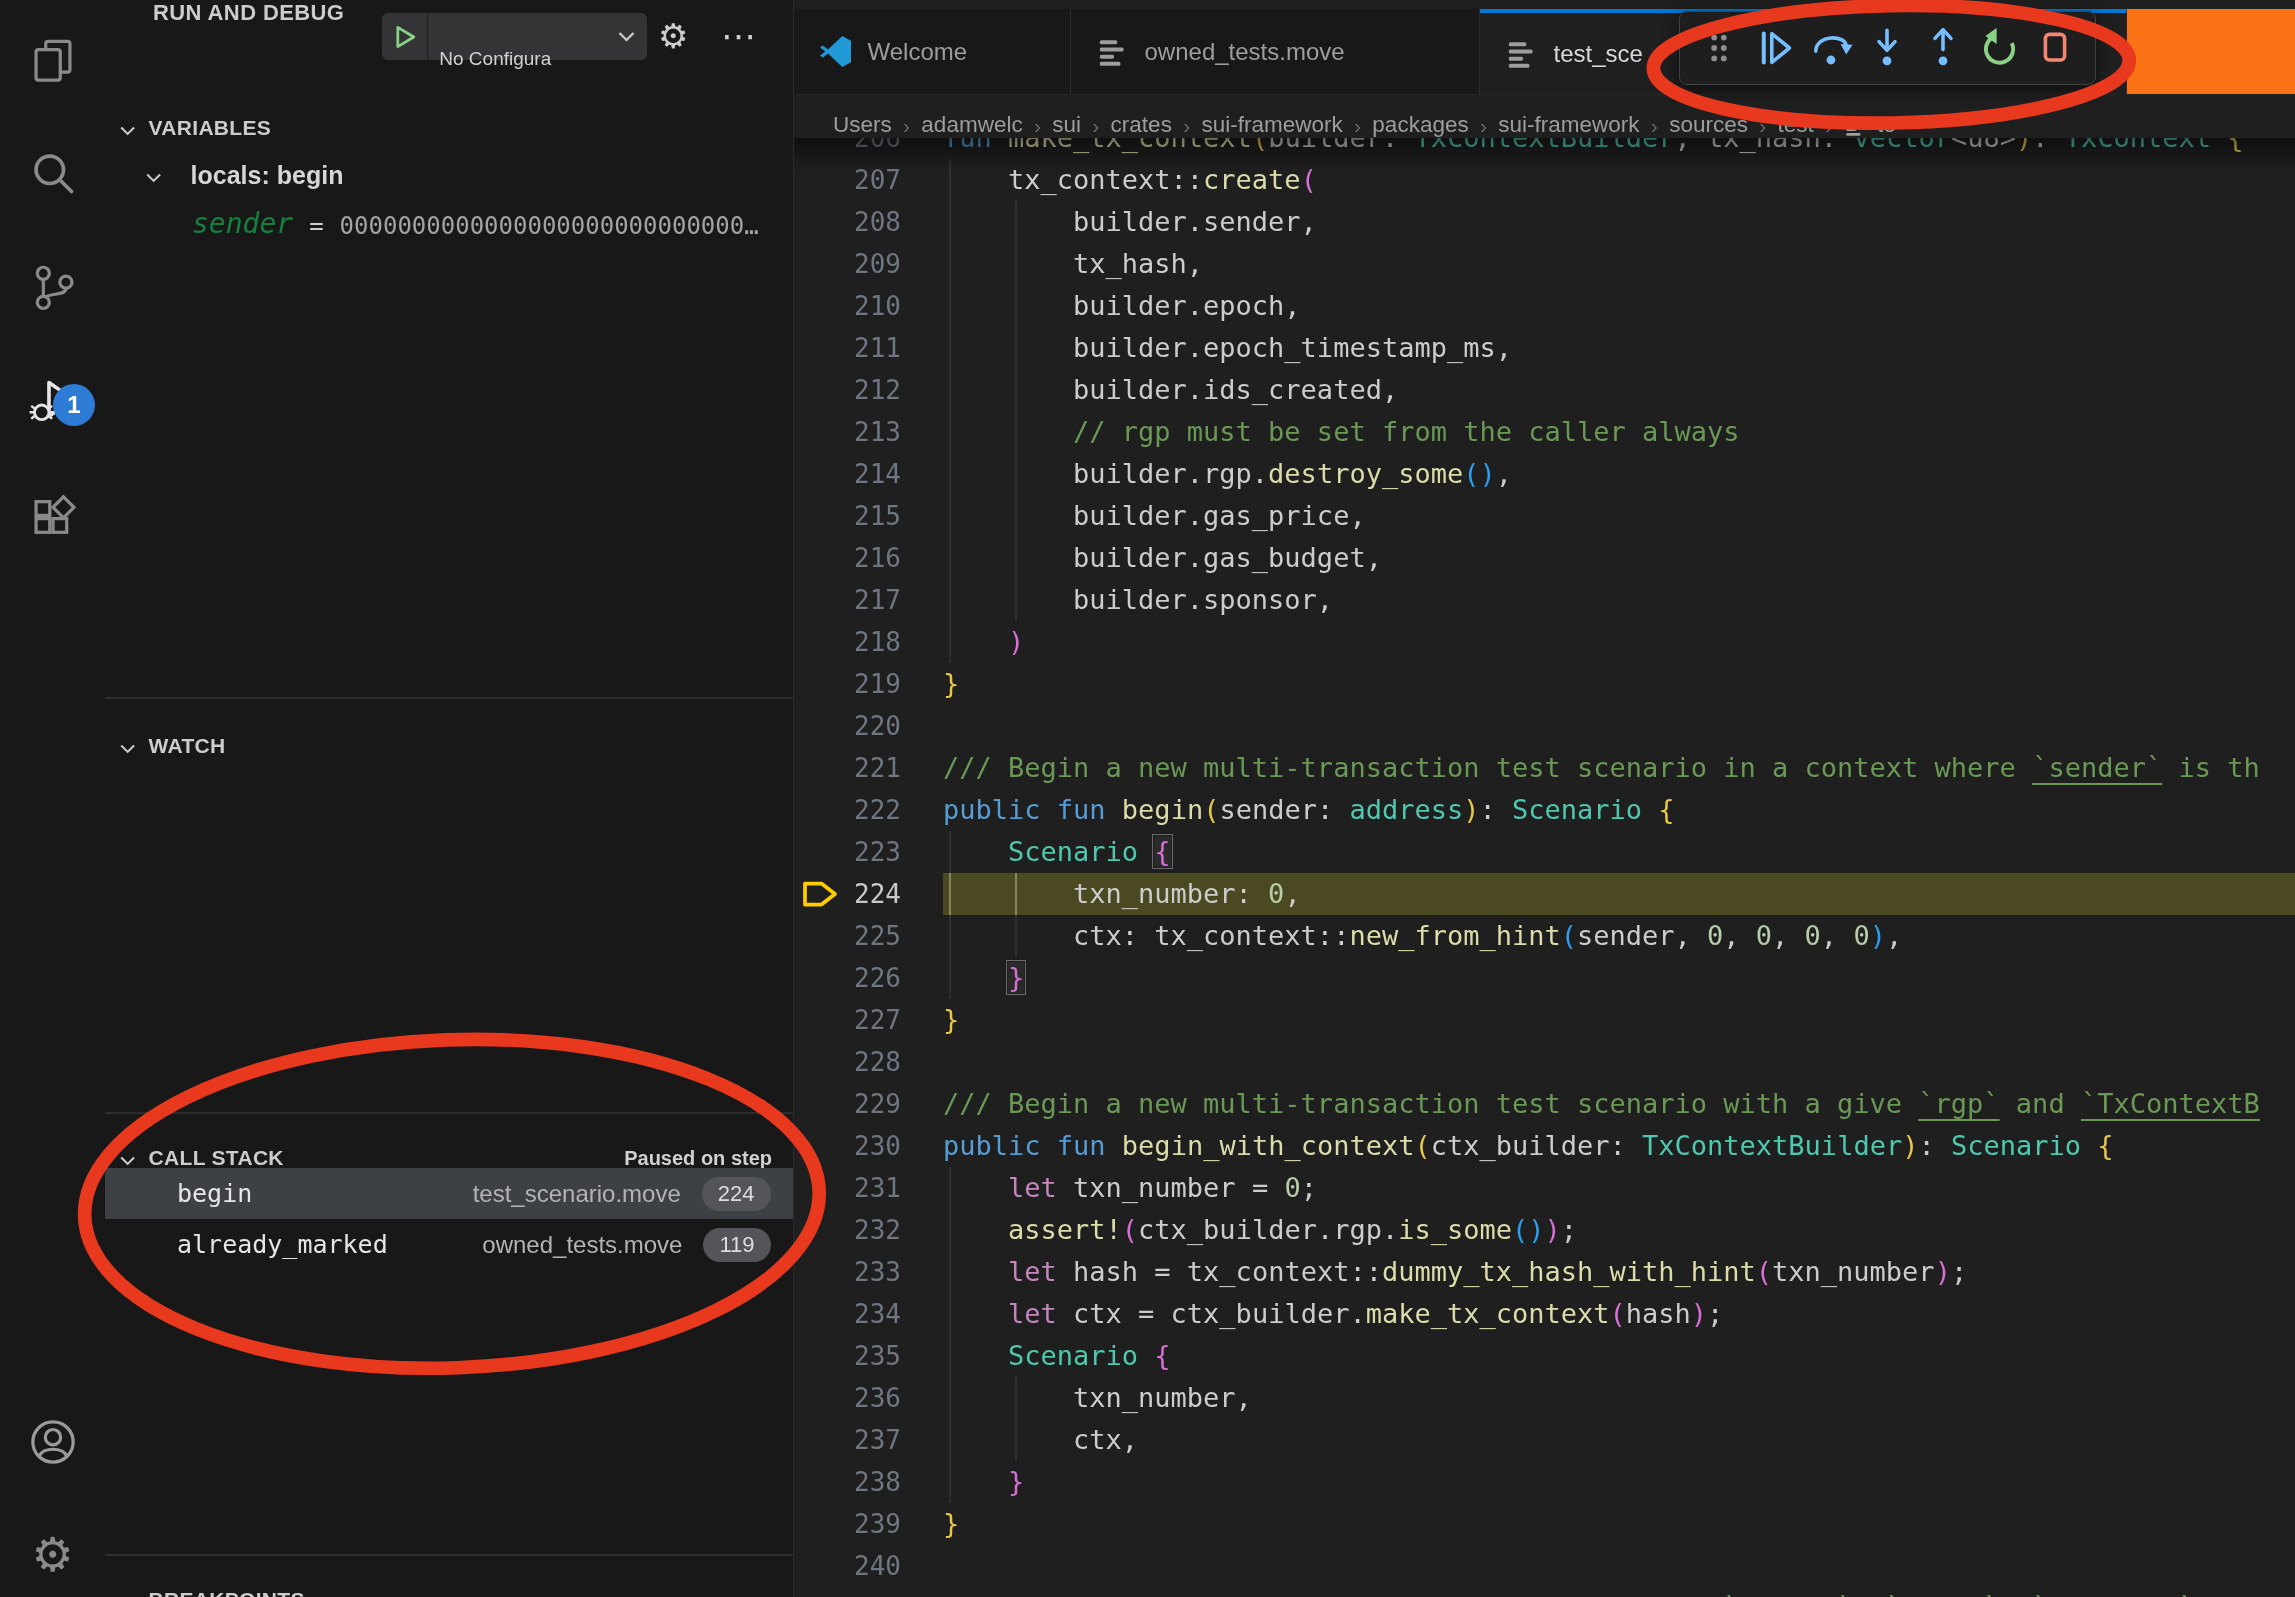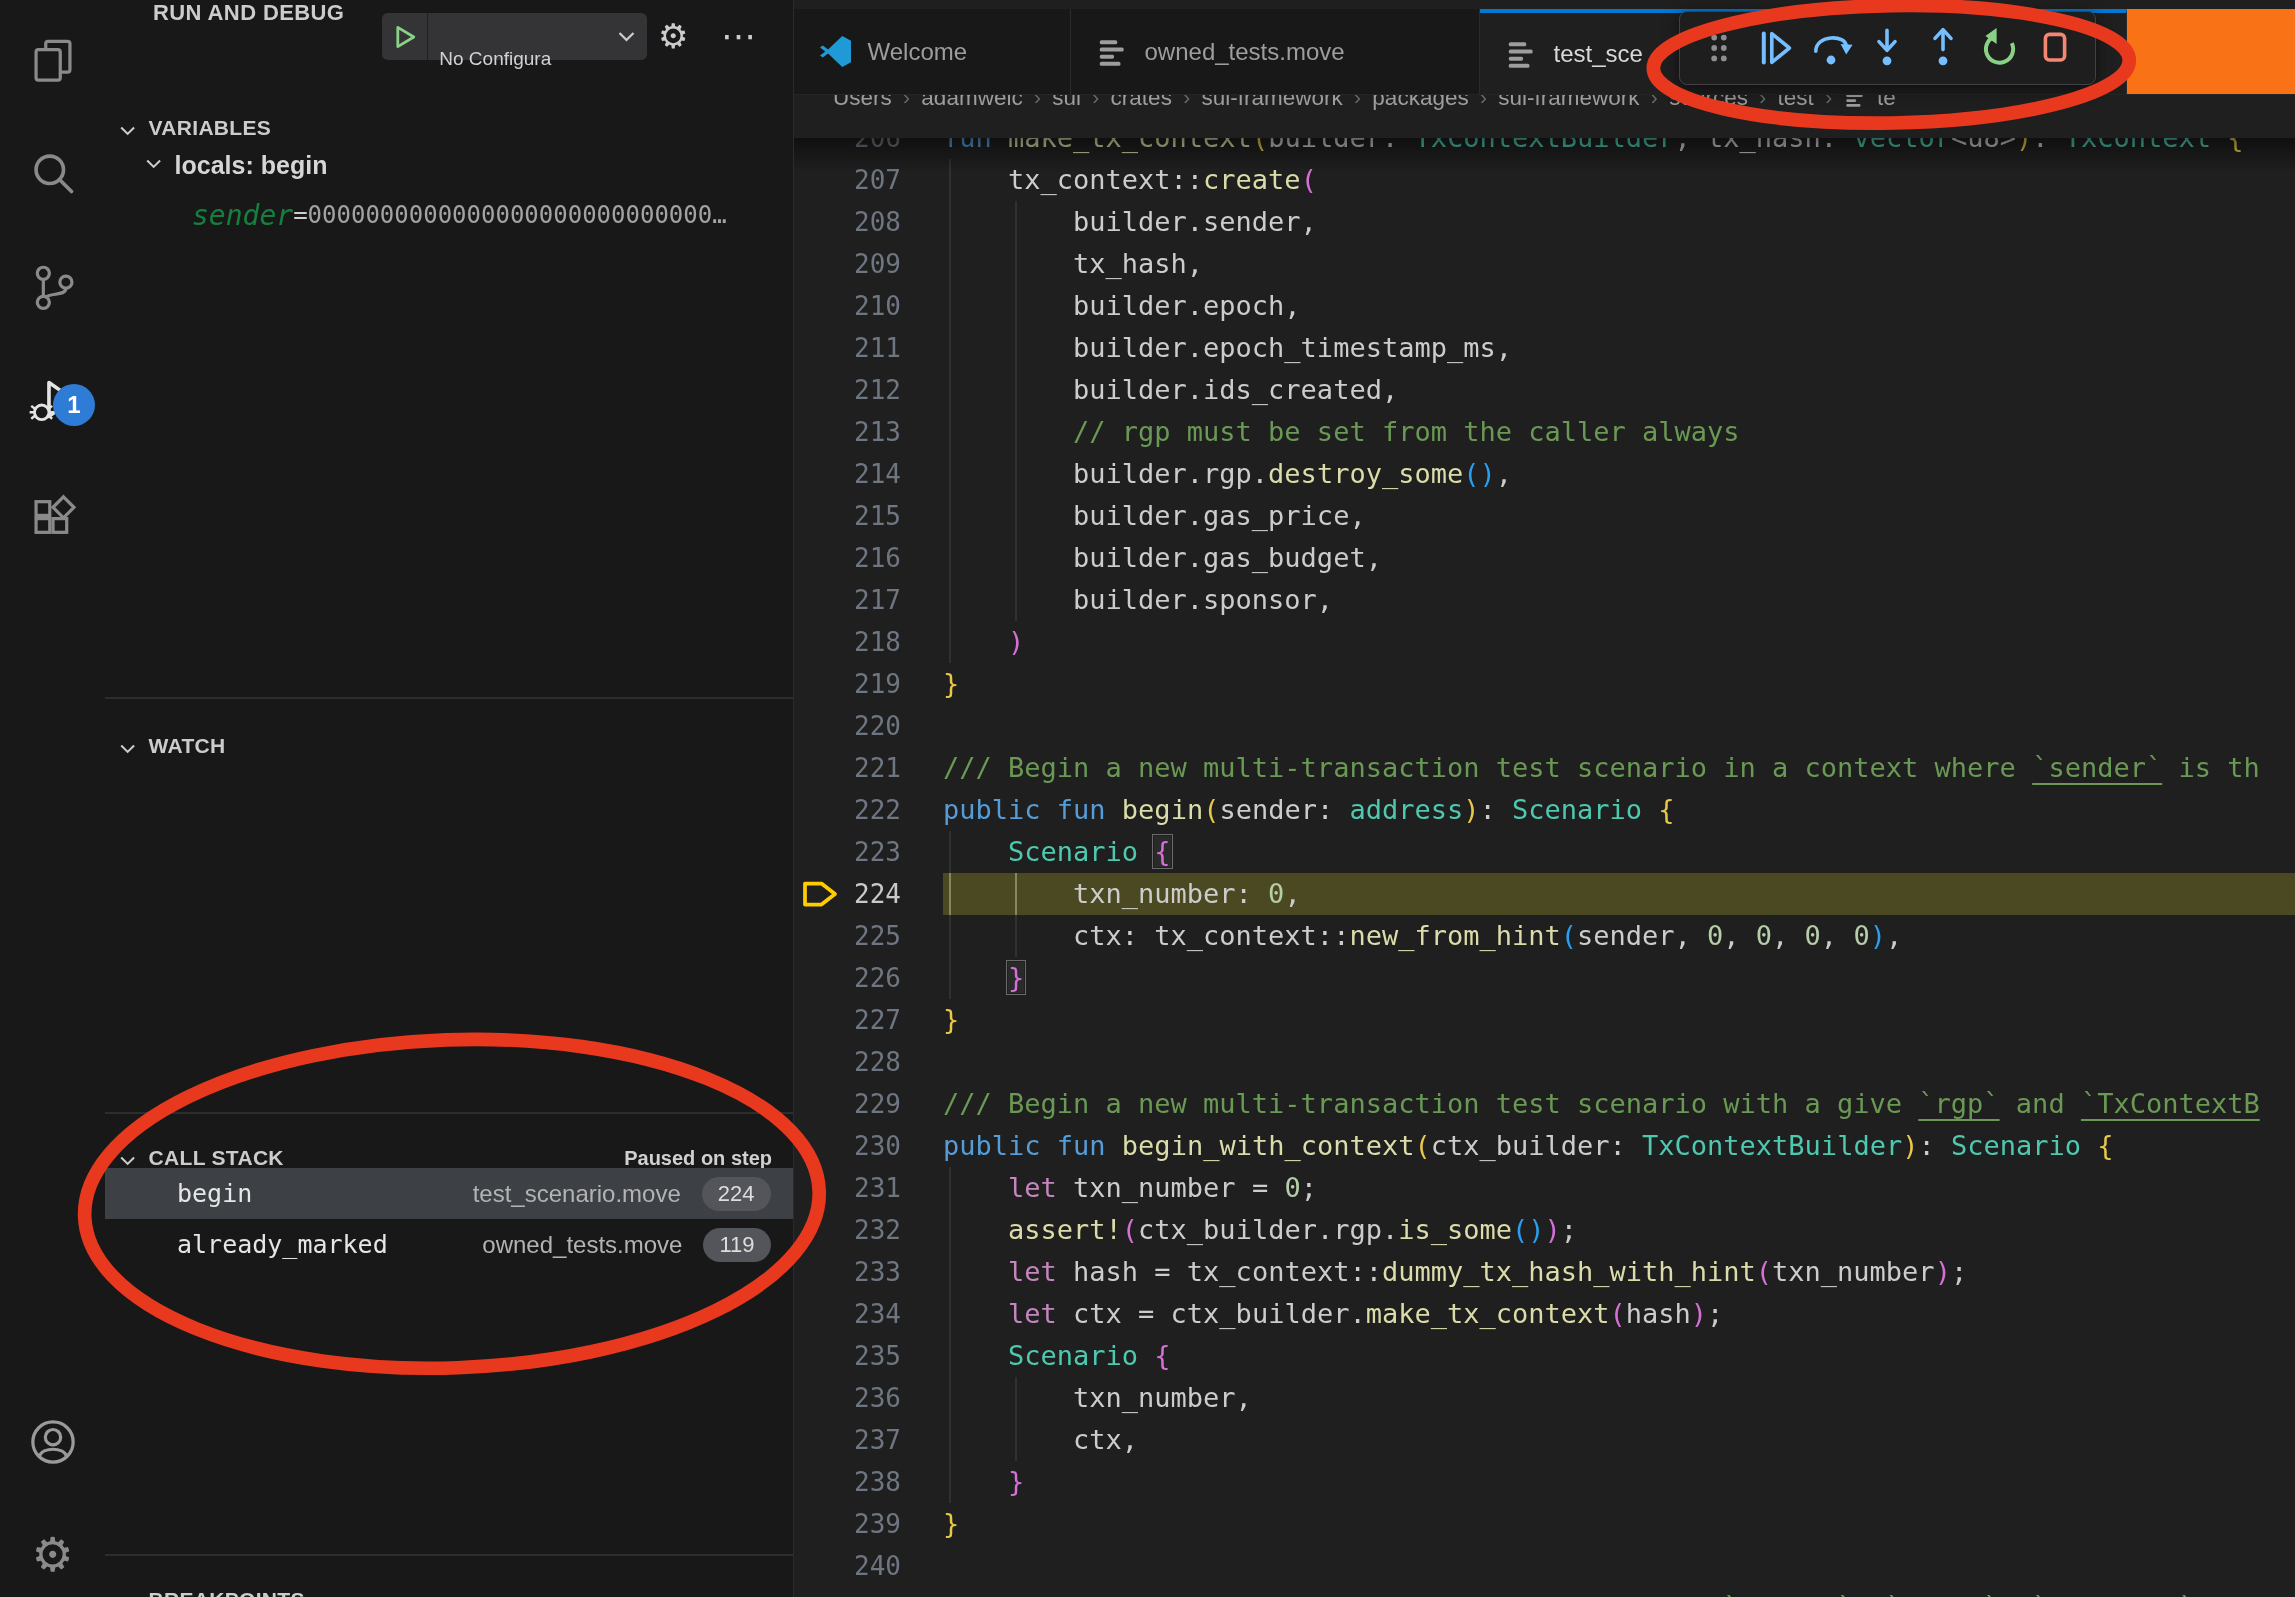--- a/index.html
+++ b/index.html
@@ -25,40 +25,40 @@
   .run-play{width:45px;display:flex;justify-content:center;border-right:1.6px solid #202021;height:100%;align-items:center;}
   .run-label{flex:1;font-size:19px;color:#d2d2d2;padding-left:11.3px;white-space:nowrap;overflow:hidden;margin-top:45px;}
   .run-chevron{padding:0 9.7px 0 1.6px;display:flex;}
   .sb-gear{position:absolute;left:553px;top:0;height:72px;display:flex;align-items:center;font-size:34px;color:#cccccc;font-family:"DejaVu Sans",sans-serif;}
   .sb-dots{position:absolute;left:616px;top:0;height:72px;display:flex;align-items:center;font-size:35px;color:#cccccc;}
   .section-head{position:absolute;left:0;width:100%;height:50px;display:flex;align-items:flex-end;}
   .section-head .chev{margin-left:13px;display:flex;}
   .section-title{margin-left:11.3px;font-size:21px;font-weight:bold;color:#cccccc;letter-spacing:0.3px;}
   .section-status{margin-left:auto;margin-right:21px;font-size:20px;font-weight:bold;color:#d0d0d0;}
   .divider{position:absolute;left:0;width:100%;height:1.6px;background:#2d2d2d;}
-  .tree-row{position:absolute;left:0;width:100%;height:50px;display:flex;align-items:center;}
+  .tree-row{position:absolute;left:0;width:100%;height:50px;display:flex;align-items:flex-end;gap:16px;}
   .tree-label{font-size:25px;font-weight:600;color:#d6d6d6;margin-left:11.3px;}
   .mono{font-family:"DejaVu Sans Mono",monospace;}
   .var-name{color:#15803d;font-size:28px;font-style:italic;}
   .var-eq{color:#cfcfcf;font-size:24px;}
   .var-value{color:#a3a3a3;font-size:24px;white-space:nowrap;overflow:hidden;flex:1;margin-right:13px;}
   .frame-row{position:absolute;left:0;width:100%;height:51px;display:flex;align-items:center;padding:0 22.5px 0 72px;box-sizing:border-box;}
   .frame-row.selected{background:#3d4045;}
   .frame-name{font-size:25px;color:#e6e6e6;width:249px;white-space:nowrap;}
   .frame-file{margin-left:auto;font-size:24px;color:#b3b3b3;margin-right:21px;white-space:nowrap;}
   .frame-line{background:#54555b;color:#dddddd;font-size:22px;border-radius:17.7px;padding:4px 16px;}
   
   #editor{position:absolute;left:794px;top:0;right:0;height:100%;background:#1f1f1f;}
   #tabbar{position:absolute;left:0;top:0;right:0;height:85px;background:#f97316;border-bottom:0.8px solid #252526;z-index:5;margin-top:9px;}
   .tab{position:absolute;top:0;height:85px;display:flex;align-items:center;background:#181818;
        border-right:0.8px solid #2b2b2b;box-sizing:border-box;font-size:24px;color:#9d9d9d;overflow:hidden;}
   .tab.active{background:#1f1f1f;border-top:4px solid var(--accent);color:#d8d8d8;}
   .tab .tab-icon{margin:0 14.5px 0 24px;display:flex;}
   #breadcrumbs{position:absolute;left:0;top:85px;right:0;height:53px;background:#1f1f1f;display:flex;
-               align-items:flex-start;padding-left:39px;font-size:22.5px;color:#9d9d9d;white-space:nowrap;overflow:hidden;z-index:4;}
+               align-items:flex-end;padding-left:39px;font-size:22.5px;color:#9d9d9d;white-space:nowrap;overflow:hidden;z-index:4;}
   .bc-sep{color:#6b6b6b;margin:0 11.3px;font-size:21px;}
   .bc-icon{margin-right:9.7px;display:flex;}
   #code-shadow{position:absolute;left:0;top:138px;right:0;height:34px;z-index:3;
                background:linear-gradient(to bottom,rgba(0,0,0,.5),rgba(0,0,0,0));pointer-events:none;}
   #code{position:absolute;left:0;top:117px;right:0;z-index:0;}
   .cl{display:flex;height:42px;font-family:"DejaVu Sans Mono",monospace;font-size:27px;line-height:42px;}
   .gut{position:relative;width:149px;flex:none;}
   .ln{position:absolute;left:0;top:0;width:107px;text-align:right;color:#6e7681;font-size:26px;}
   .cl.cur .ln{color:#c9c9c9;}
   .lc{position:relative;flex:1;white-space:pre;overflow:hidden;}

